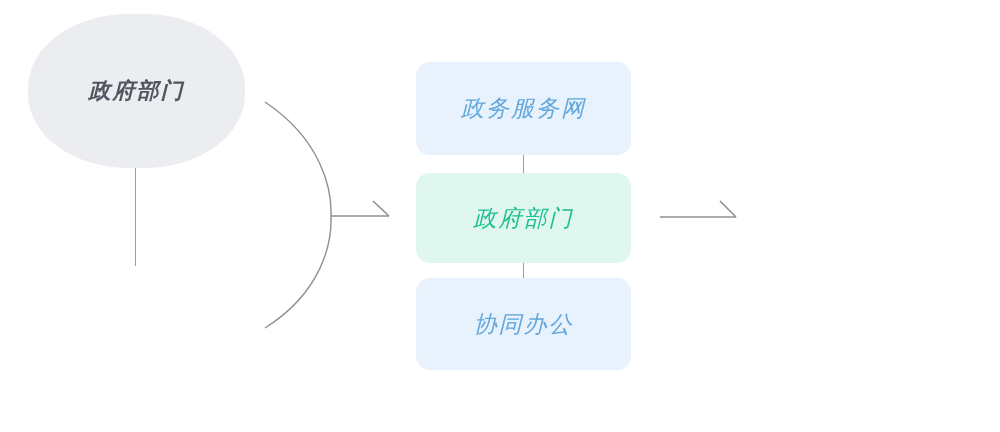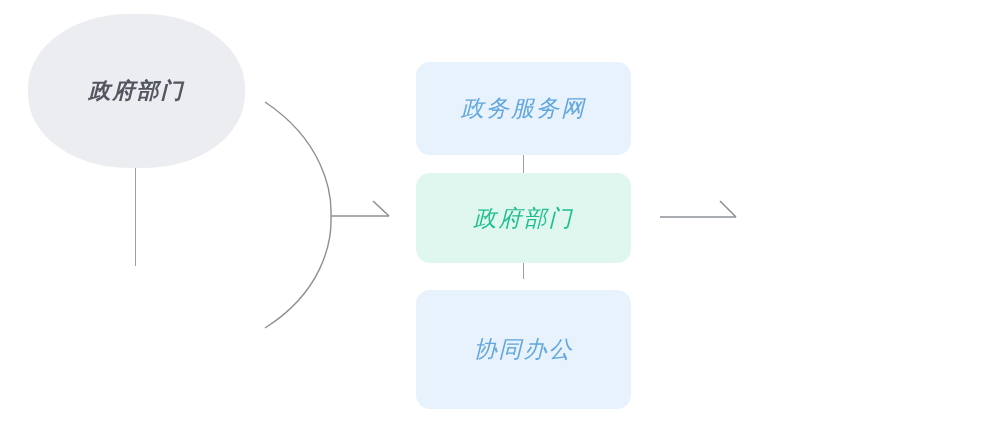--- a/index.html
+++ b/index.html
@@ -60,21 +60,21 @@
     white-space: nowrap;
     user-select: none;
   }
   .card.blue  { background: #E8F2FC; }
   .card.green { background: #E0F7F0; }
   .card.blue  .card-label  { color: #62A8DE; }
   .card.green .card-label  { color: #1FBF8F; }
 
   #card-service  { top: 62px;  height: 93px; }
   #card-platform { top: 173px; height: 90px; }
-  #card-office   { top: 290px; height: 119px; }
+  #card-office   { top: 278px; height: 92px; }
 
   
   .vline {
     position: absolute;
     width: 1px;
     background: #9a9ea6;
   }
   #link-gov-partner { left: 135px; top: 168px; height: 98px; }
   #link-card1-card2 { left: 523px; top: 155px; height: 19px; }
   #link-card2-card3 { left: 523px; top: 263px; height: 16px; }

